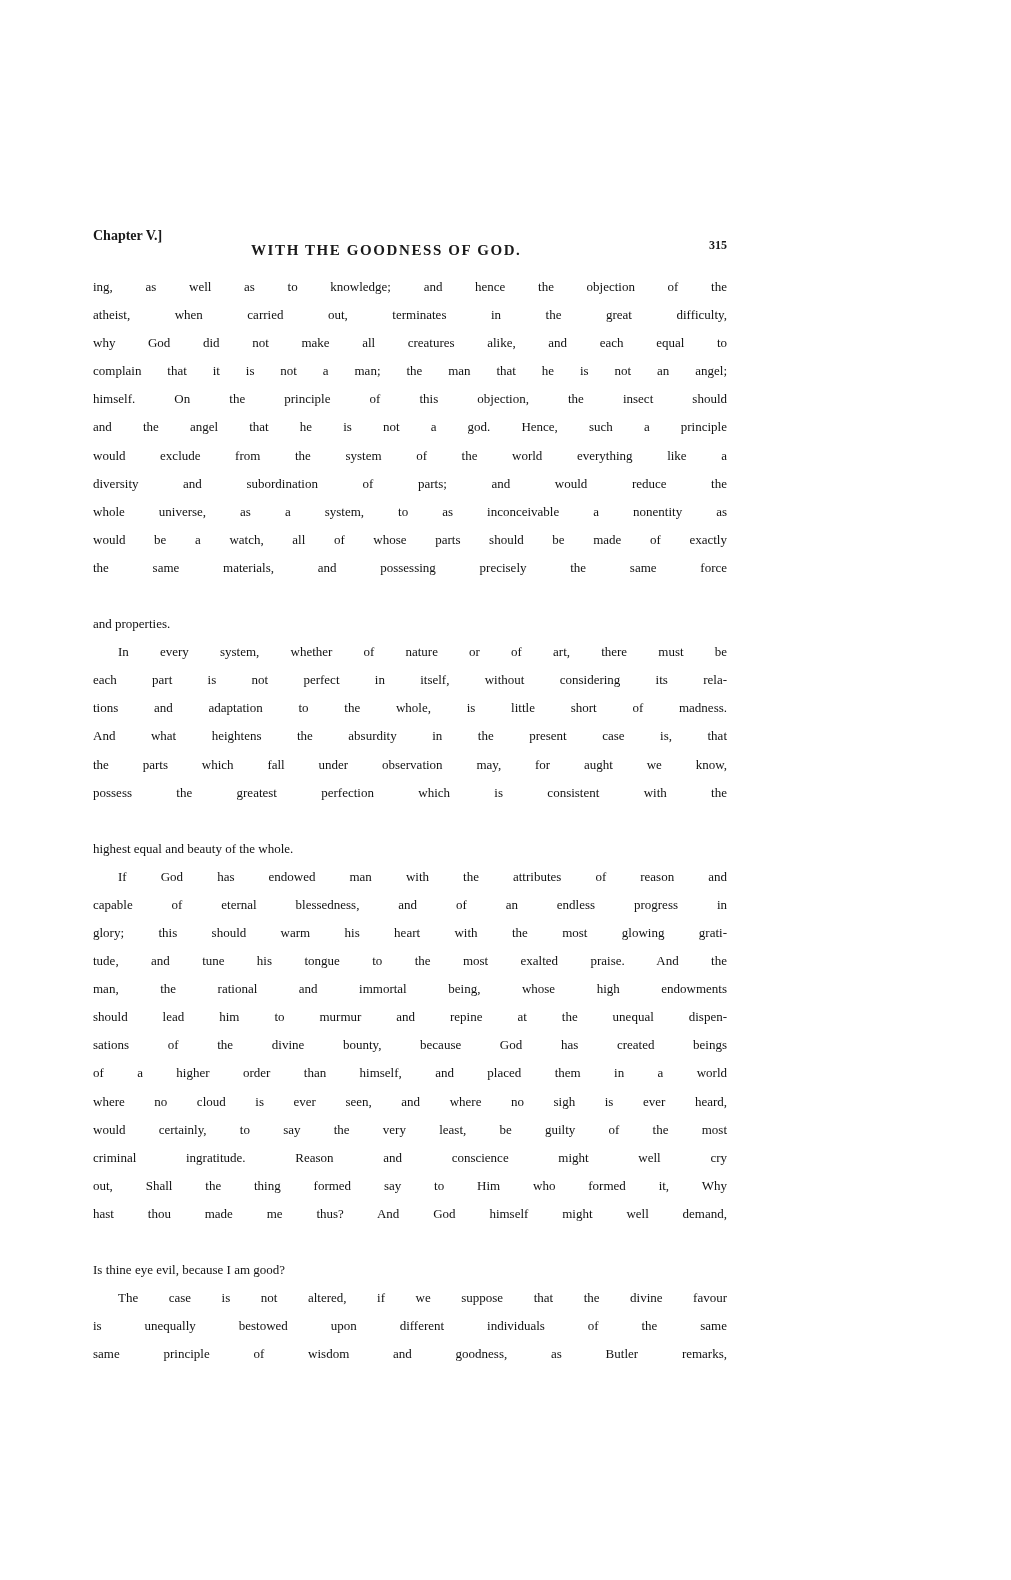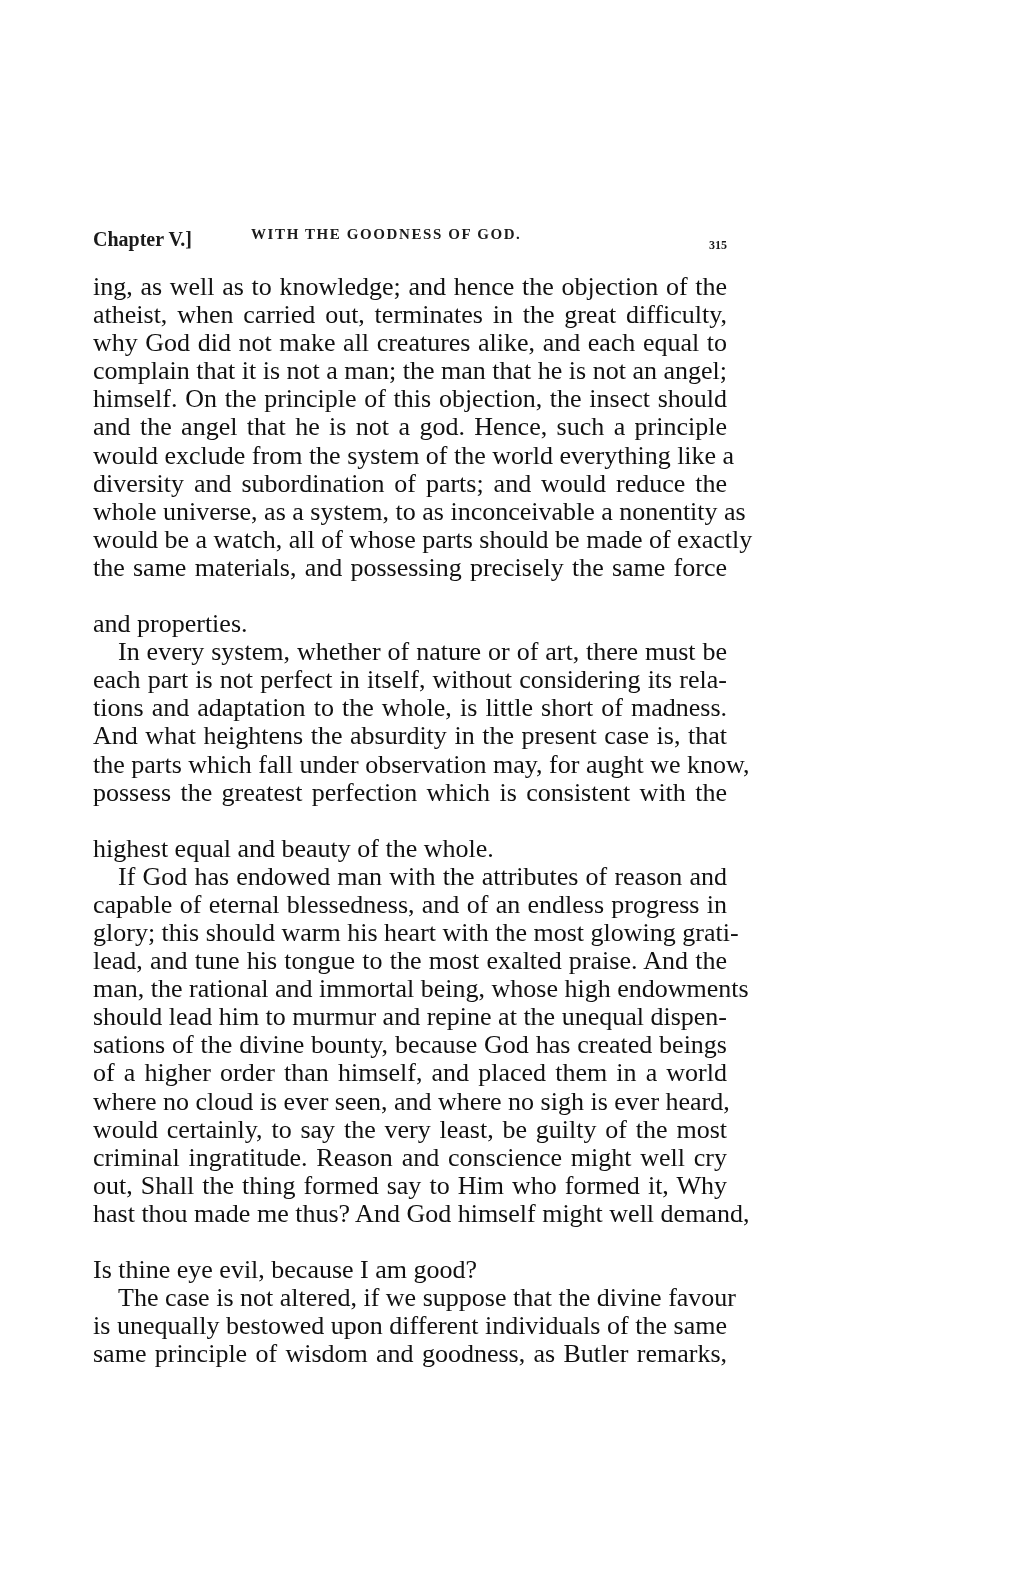--- a/index.html
+++ b/index.html
@@ -1,24 +1,24 @@
 <!DOCTYPE html>
 <html><head>
 <meta charset="utf-8">
 <style>
   html, body { margin:0; padding:0; background:#ffffff; }
   body { width:1011px; height:1580px; position:relative; overflow:hidden; }
   .page { position:absolute; left:0; top:0; width:1011px; height:1580px; background:#fff; }
   .running-head { position:absolute; top:226px; left:93px; width:634px; height:22px;
     font-family:"Liberation Serif", serif; color:#1a1a1a; }
-  .rh-chapter { position:absolute; left:0; top:2px; font-size:20px; font-weight:bold; }
-  .rh-title { position:absolute; left:158px; top:0; font-size:15px; font-weight:bold; letter-spacing:1.6px; }
+  .rh-chapter { position:absolute; left:0; top:2px; font-size:14px; font-weight:bold; }
+  .rh-title { position:absolute; left:158px; top:16px; font-size:15px; font-weight:bold; letter-spacing:1.6px; }
   .rh-page { position:absolute; right:0; top:0; font-size:12px; font-weight:bold;margin-top:12px; }
   .body-text { position:absolute; top:273px; left:93px; width:634px;
-    font-family:"Liberation Serif", serif; font-size:26px; color:#111; }
+    font-family:"Liberation Serif", serif; font-size:13px; color:#111; }
   .line { height:28.1px; line-height:28.1px; white-space:nowrap;
     text-align:justify; text-align-last:justify; }
   .line.last { text-align-last:left;margin-top:28px; }
   .line.indent { padding-left:25px; }
 </style>
 </head>
 <body>
 
 <div class="page">
   <div class="running-head">
@@ -42,21 +42,21 @@
       <div class="line indent">In every system, whether of nature or of art, there must be</div>
       <div class="line">each part is not perfect in itself, without considering its rela-</div>
       <div class="line">tions and adaptation to the whole, is little short of madness.</div>
       <div class="line">And what heightens the absurdity in the present case is, that</div>
       <div class="line">the parts which fall under observation may, for aught we know,</div>
       <div class="line">possess the greatest perfection which is consistent with the</div>
       <div class="line last">highest equal and beauty of the whole.</div>
       <div class="line indent">If God has endowed man with the attributes of reason and</div>
       <div class="line">capable of eternal blessedness, and of an endless progress in</div>
       <div class="line">glory; this should warm his heart with the most glowing grati-</div>
-      <div class="line">lead, and tune his tongue to the most exalted praise. And the</div>
+      <div class="line">tude, and tune his tongue to the most exalted praise. And the</div>
       <div class="line">man, the rational and immortal being, whose high endowments</div>
       <div class="line">should lead him to murmur and repine at the unequal dispen-</div>
       <div class="line">sations of the divine bounty, because God has created beings</div>
       <div class="line">of a higher order than himself, and placed them in a world</div>
       <div class="line">where no cloud is ever seen, and where no sigh is ever heard,</div>
       <div class="line">would certainly, to say the very least, be guilty of the most</div>
       <div class="line">criminal ingratitude. Reason and conscience might well cry</div>
       <div class="line">out, Shall the thing formed say to Him who formed it, Why</div>
       <div class="line">hast thou made me thus? And God himself might well demand,</div>
       <div class="line last">Is thine eye evil, because I am good?</div>

